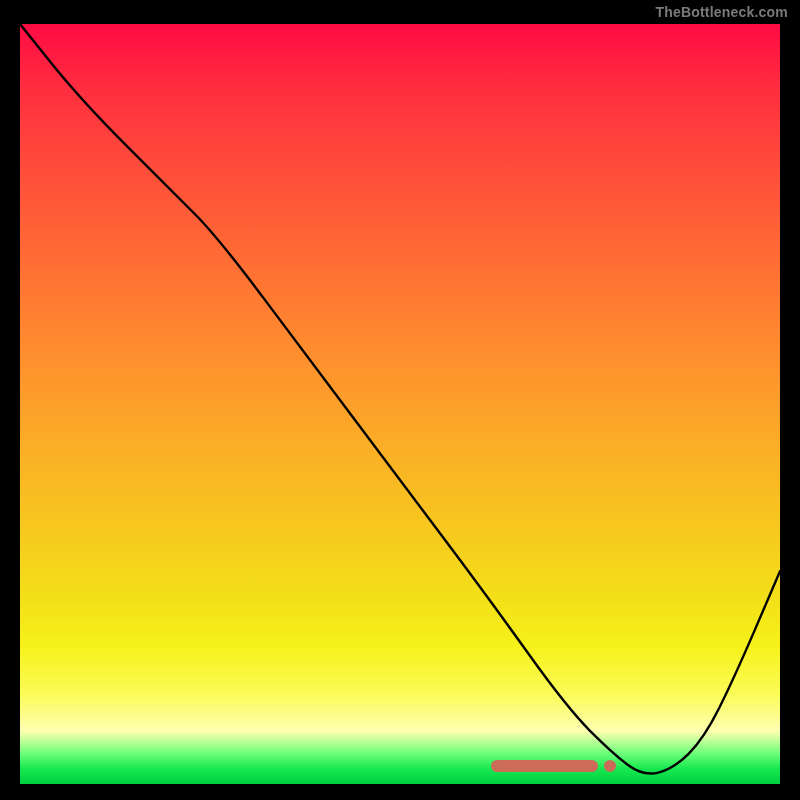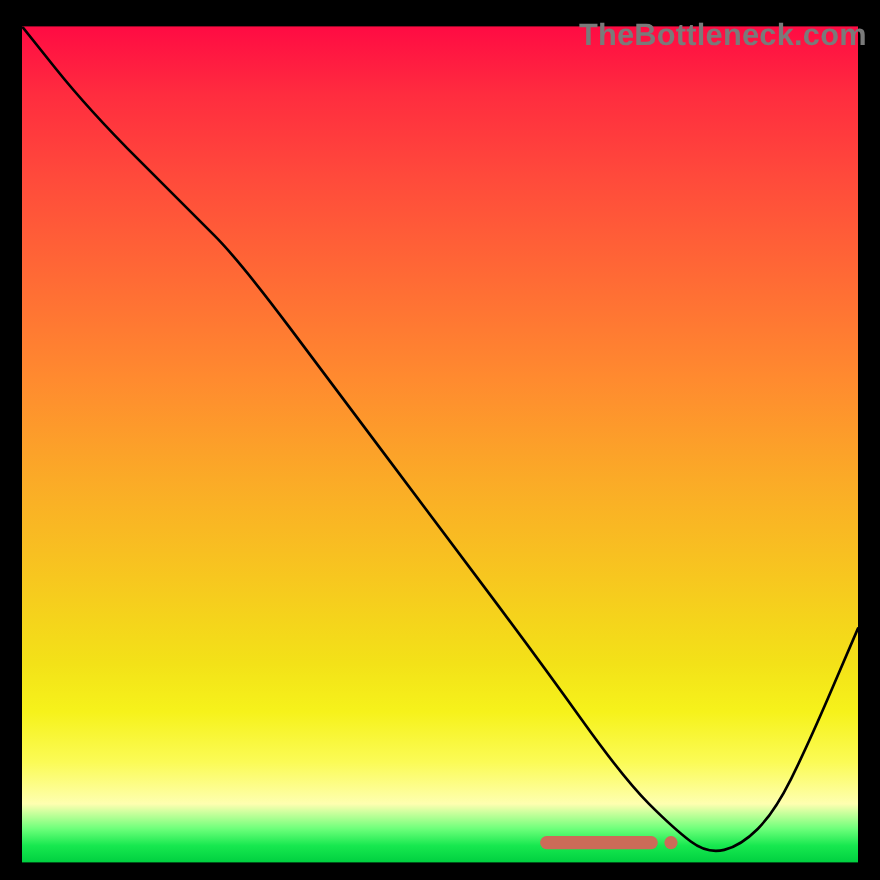--- a/index.html
+++ b/index.html
@@ -12,24 +12,24 @@
     overflow: hidden;
   }
   .stage {
     position: relative;
     width: 800px;
     height: 800px;
     background: #000;
   }
   .watermark {
     position: absolute;
-    top: 16px;
+    top: 4px;
     right: 12px;
     color: #7a7a7a;
-    font-size: 28px;
+    font-size: 14px;
     font-weight: 600;
     letter-spacing: 0.2px;
     z-index: 5;
   }
   .plot-area {
     position: absolute;
     left: 20px;
     top: 24px;
     width: 760px;
     height: 760px;

